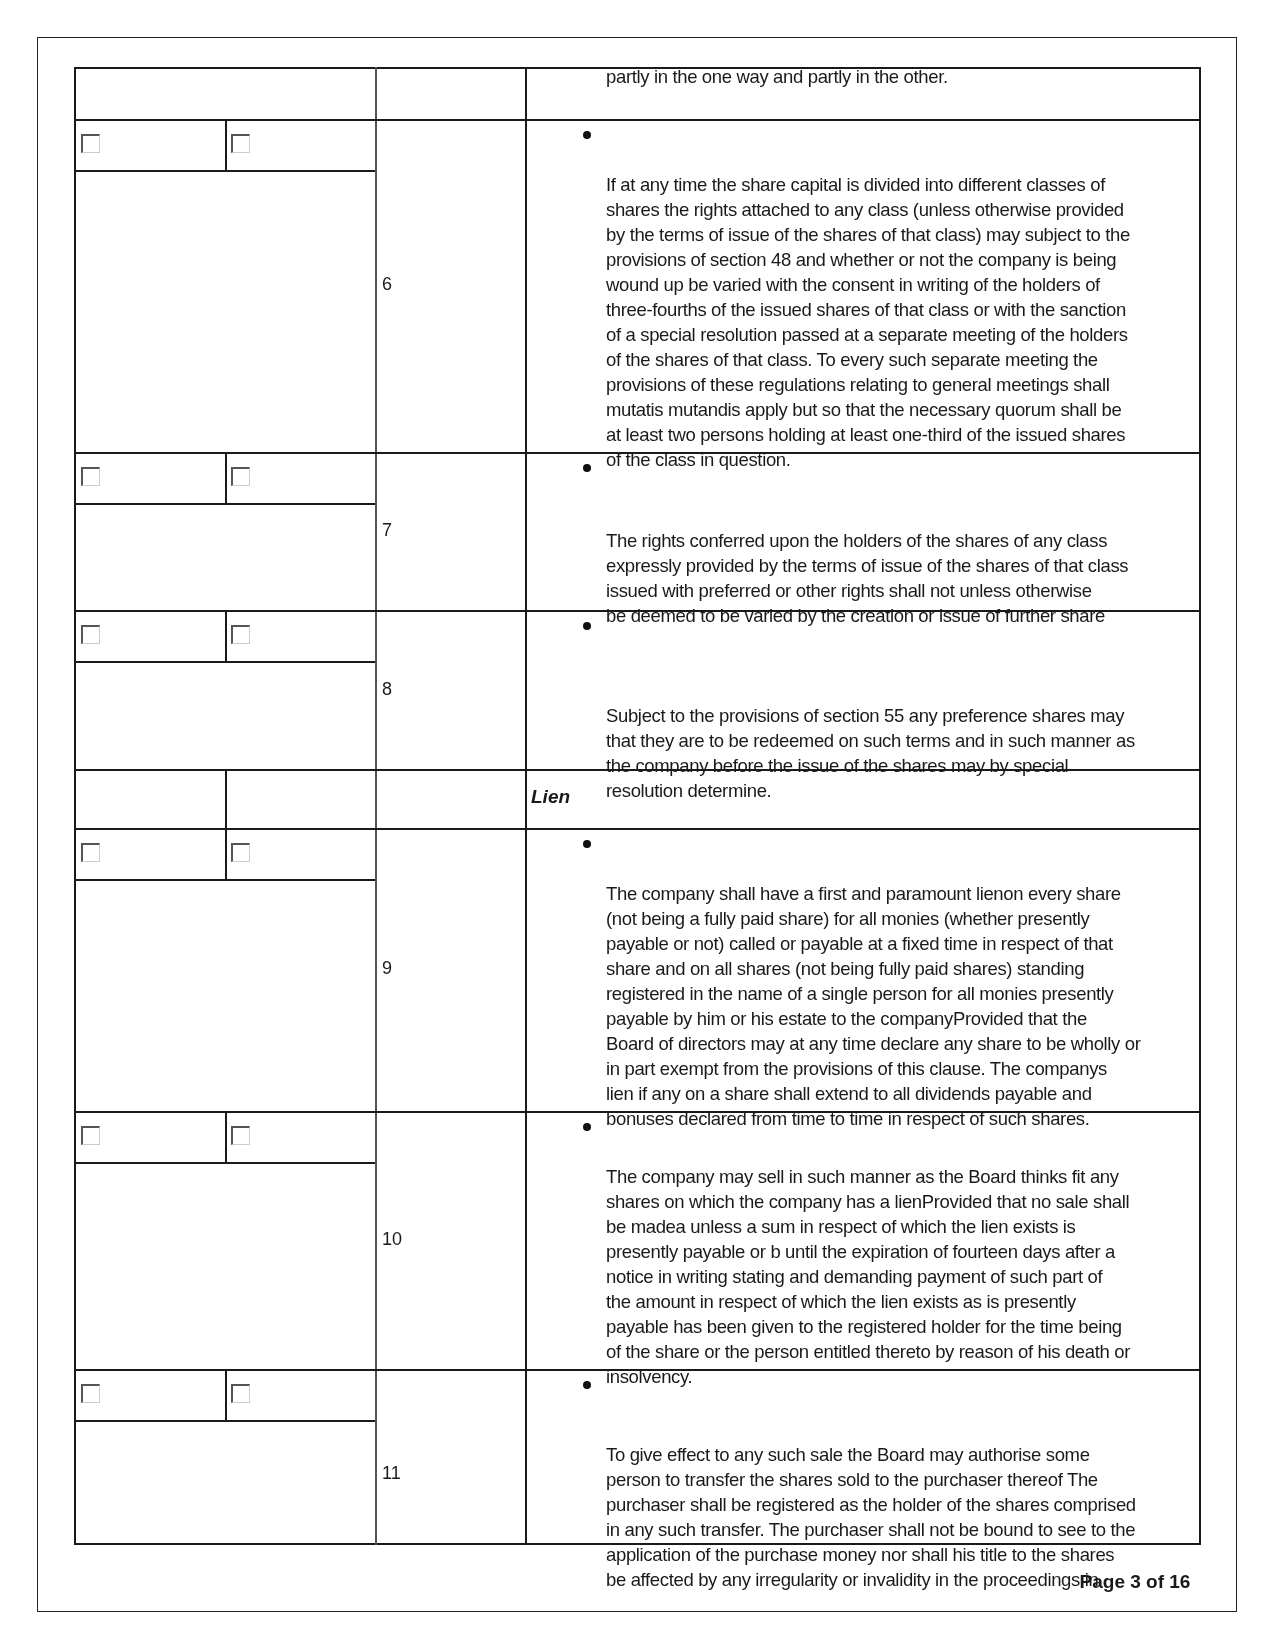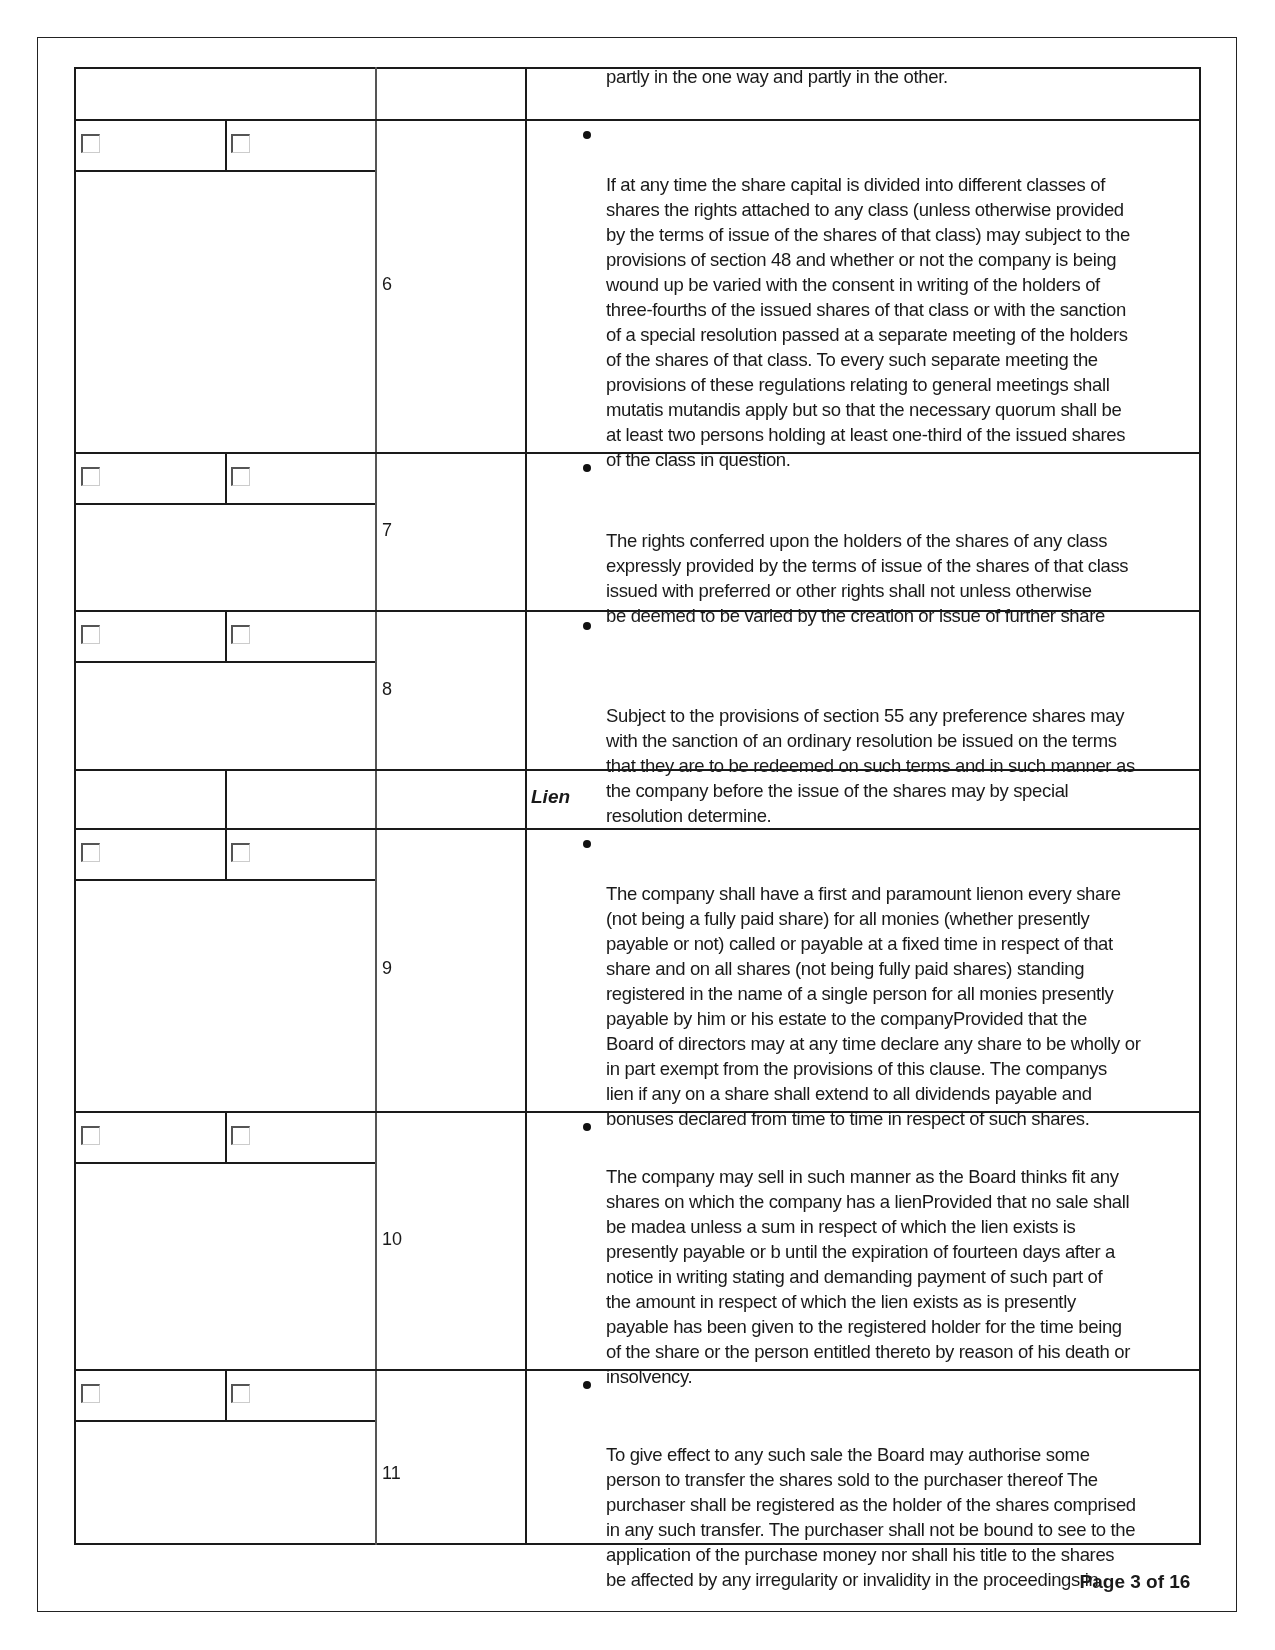--- a/index.html
+++ b/index.html
@@ -71,21 +71,21 @@
 <div class="bullet" style="top:464px;"></div>
 <div class="clause" style="top:455px;margin-top:23px;">
   <div>The rights conferred upon the holders of the shares of any class</div><div>expressly provided by the terms of issue of the shares of that class</div><div>issued with preferred or other rights shall not unless otherwise</div><div>be deemed to be varied by the creation or issue of further share</div>
 </div>
 
 <div class="cb" style="left:81px; top:625px;"></div>
 <div class="cb" style="left:231px; top:625px;"></div>
 <div class="num" style="top:679px;">8</div>
 <div class="bullet" style="top:622px;"></div>
 <div class="clause" style="top:613px;margin-top:40px;">
-  <div>Subject to the provisions of section 55 any preference shares may</div><div>with the sanction of an ordinary resolution be issued on the terms</div><div>that they are to be redeemed on such terms and in such manner as</div><div>the company before the issue of the shares may by special</div><div>resolution determine.</div>
+  <div>Subject to the provisions of section 55 any preference shares may</div><div>that they are to be redeemed on such terms and in such manner as</div><div>the company before the issue of the shares may by special</div><div>resolution determine.</div>
 </div>
 
 <div class="heading" style="top:786px;">Lien</div>
 
 <div class="cb" style="left:81px; top:843px;"></div>
 <div class="cb" style="left:231px; top:843px;"></div>
 <div class="num" style="top:958px;">9</div>
 <div class="bullet" style="top:840px;"></div>
 <div class="clause" style="top:831px;">
   <div>The company shall have a first and paramount lienon every share</div><div>(not being a fully paid share) for all monies (whether presently</div><div>payable or not) called or payable at a fixed time in respect of that</div><div>share and on all shares (not being fully paid shares) standing</div><div>registered in the name of a single person for all monies presently</div><div>payable by him or his estate to the companyProvided that the</div><div>Board of directors may at any time declare any share to be wholly or</div><div>in part exempt from the provisions of this clause. The companys</div><div>lien if any on a share shall extend to all dividends payable and</div><div>bonuses declared from time to time in respect of such shares.</div>

